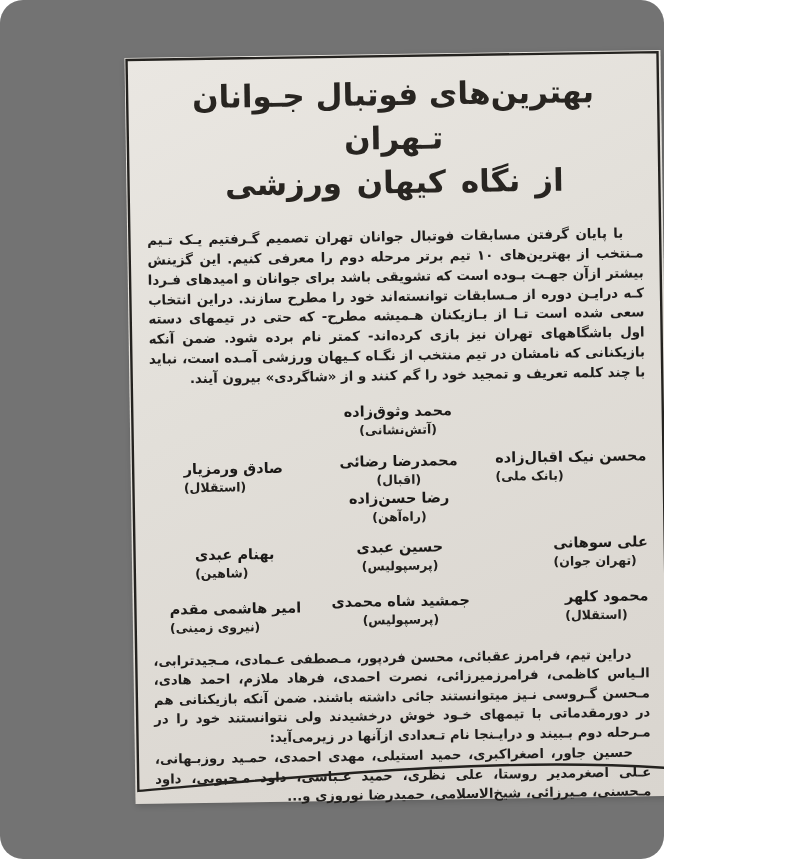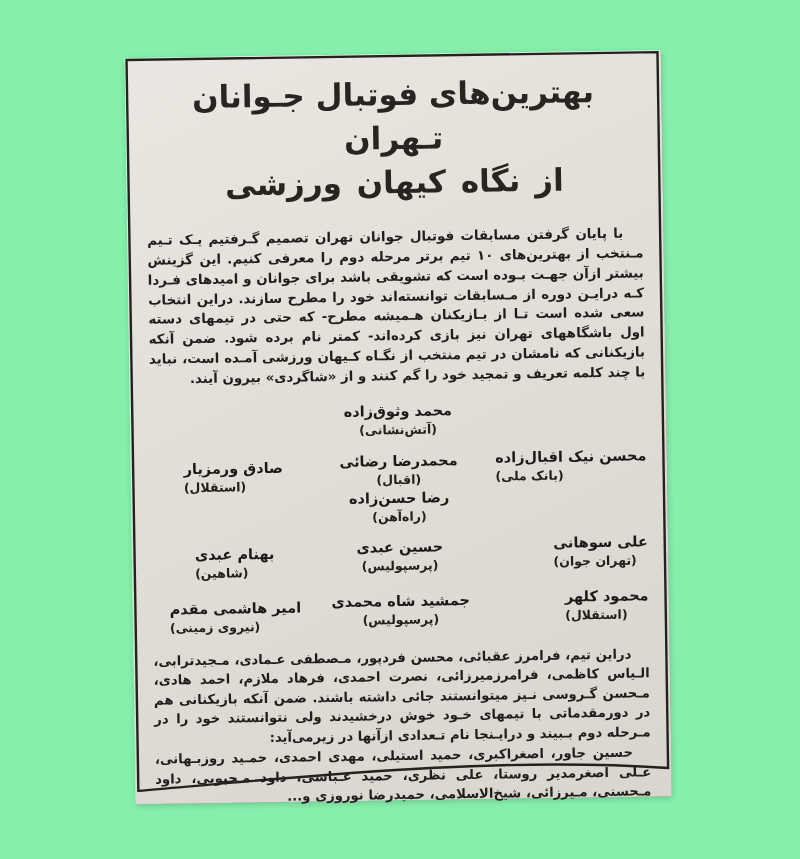--- a/index.html
+++ b/index.html
@@ -3,24 +3,25 @@
 <meta charset="utf-8">
 <style>
   html, body {
     margin: 0;
     padding: 0;
     background: #ffffff;
     font-family: "DejaVu Sans", sans-serif;
   }
   .page {
     position: relative;
-    width: 800px;
+    width: 664px;
     height: 859px;
-    background: #86efac;
+    background: #737373;
     overflow: hidden;
+    border-radius: 23px;
   }
   .paper {
     position: absolute;
     left: 130px;
     top: 54px;
     width: 536px;
     height: 746px;
     transform: rotate(-0.85deg);
     transform-origin: 50% 50%;
     background: linear-gradient(155deg, #eae7e2 0%, #e2dfd9 40%, #dcd8d2 78%, #d9d5cf 100%);

